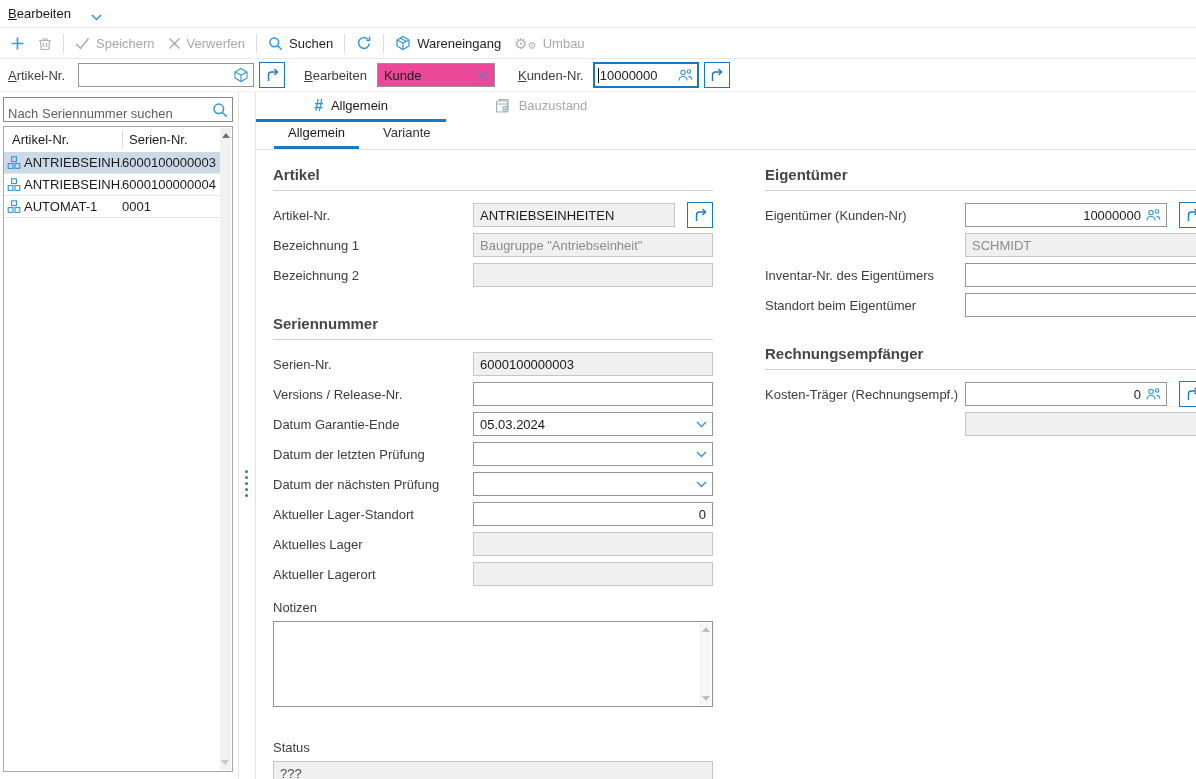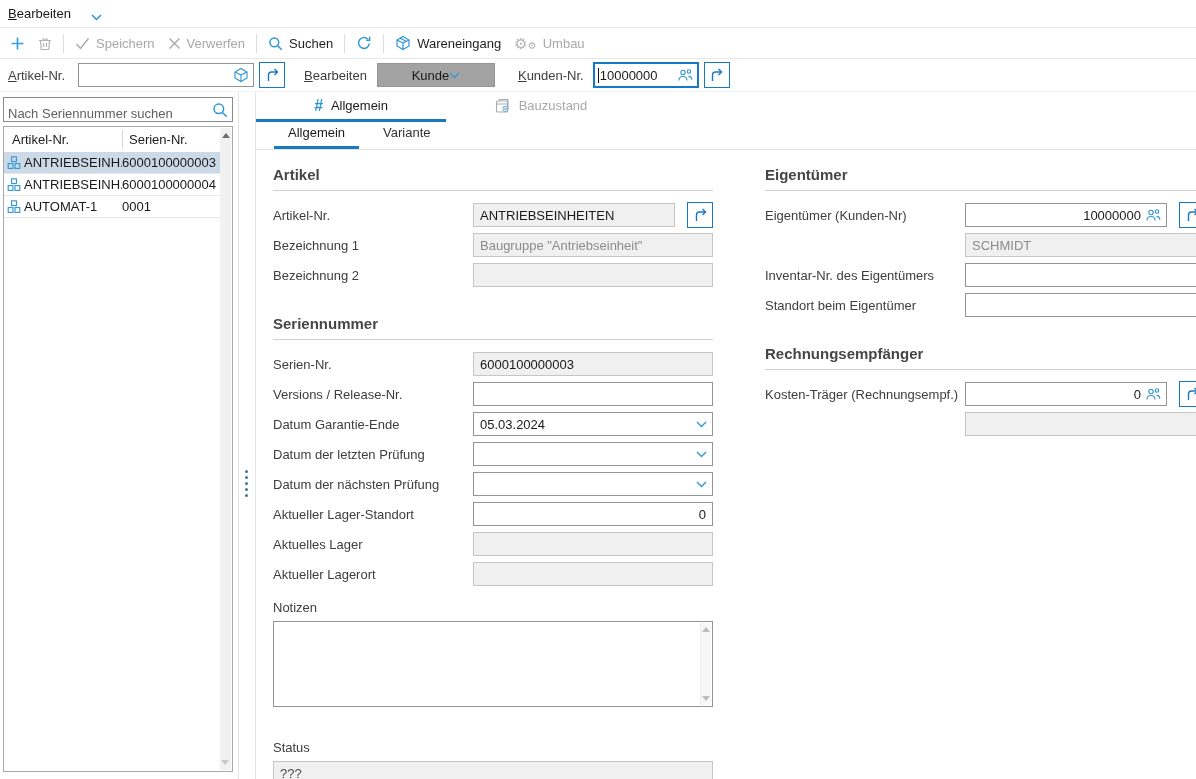--- a/index.html
+++ b/index.html
@@ -29,22 +29,22 @@
   
   .filterrow { height: 33px; display: flex; align-items: center; padding-left: 8px;
                border-bottom: 1px solid #f2f2f2; }
   .fld-wrap { position: relative; display: flex; align-items: center;
               border: 1px solid #949494; background: #fff; height: 24px; }
   .fld-wrap input { border: none; outline: none; flex: 1; min-width: 0; height: 20px;
                     font: inherit; color: #1a1a1a; padding: 0 4px; }
   .icon-in-field { flex: 0 0 auto; margin-right: 4px; }
   .arrow-btn { width: 26px; height: 26px; border: 1px solid #1779c4; background: #fff;
                display: flex; align-items: center; justify-content: center; margin-left: 5px; }
-  .select-box { width: 118px; height: 24px; border: 1px solid #949494; background: #a3a3a3;
-                display: flex; align-items: center; justify-content: center;
+  .select-box { width: 118px; height: 24px; border: 1px solid #949494; background: #ec4899;
+                display: flex; align-items: center; justify-content: space-between;
                 padding: 0 6px; color: #1a1a1a; }
   .focus-field { width: 106px; height: 26px; border: 2px solid #1779c4; background: #fff;
                  display: flex; align-items: center; padding: 0 3px; color: #1a1a1a; }
   .focus-field .caret { width: 1px; height: 15px; background: #111; margin-right: 1px; }
   .focus-field .val { flex: 1; }
 
   
   .bodyrow { display: flex; height: 687px; }
   .sidebar { width: 238px; padding: 5px 0 0 3px; flex: 0 0 auto; }
   .search-wrap { width: 230px; height: 25px; border: 1px solid #8a8a8a; background: #fff;

